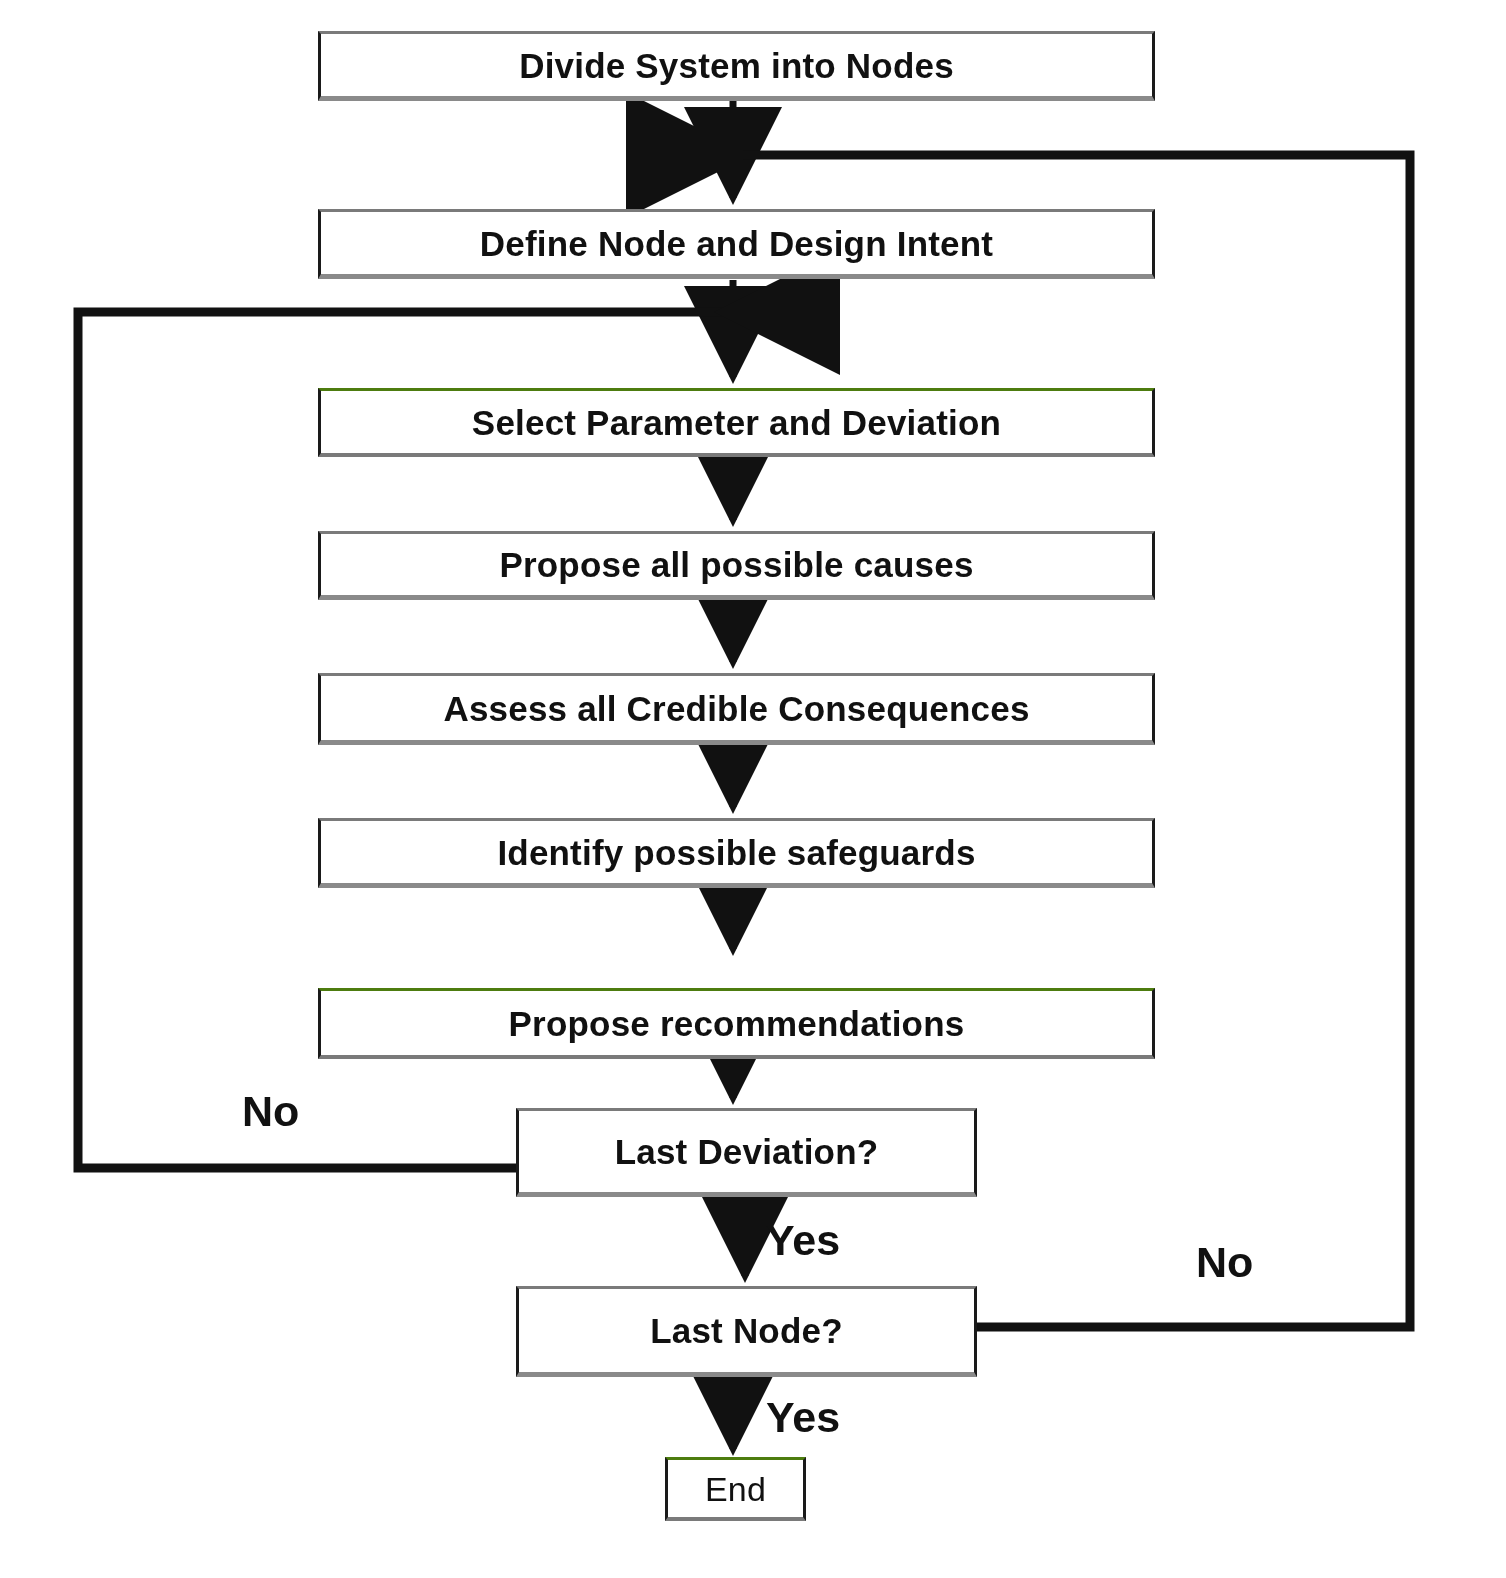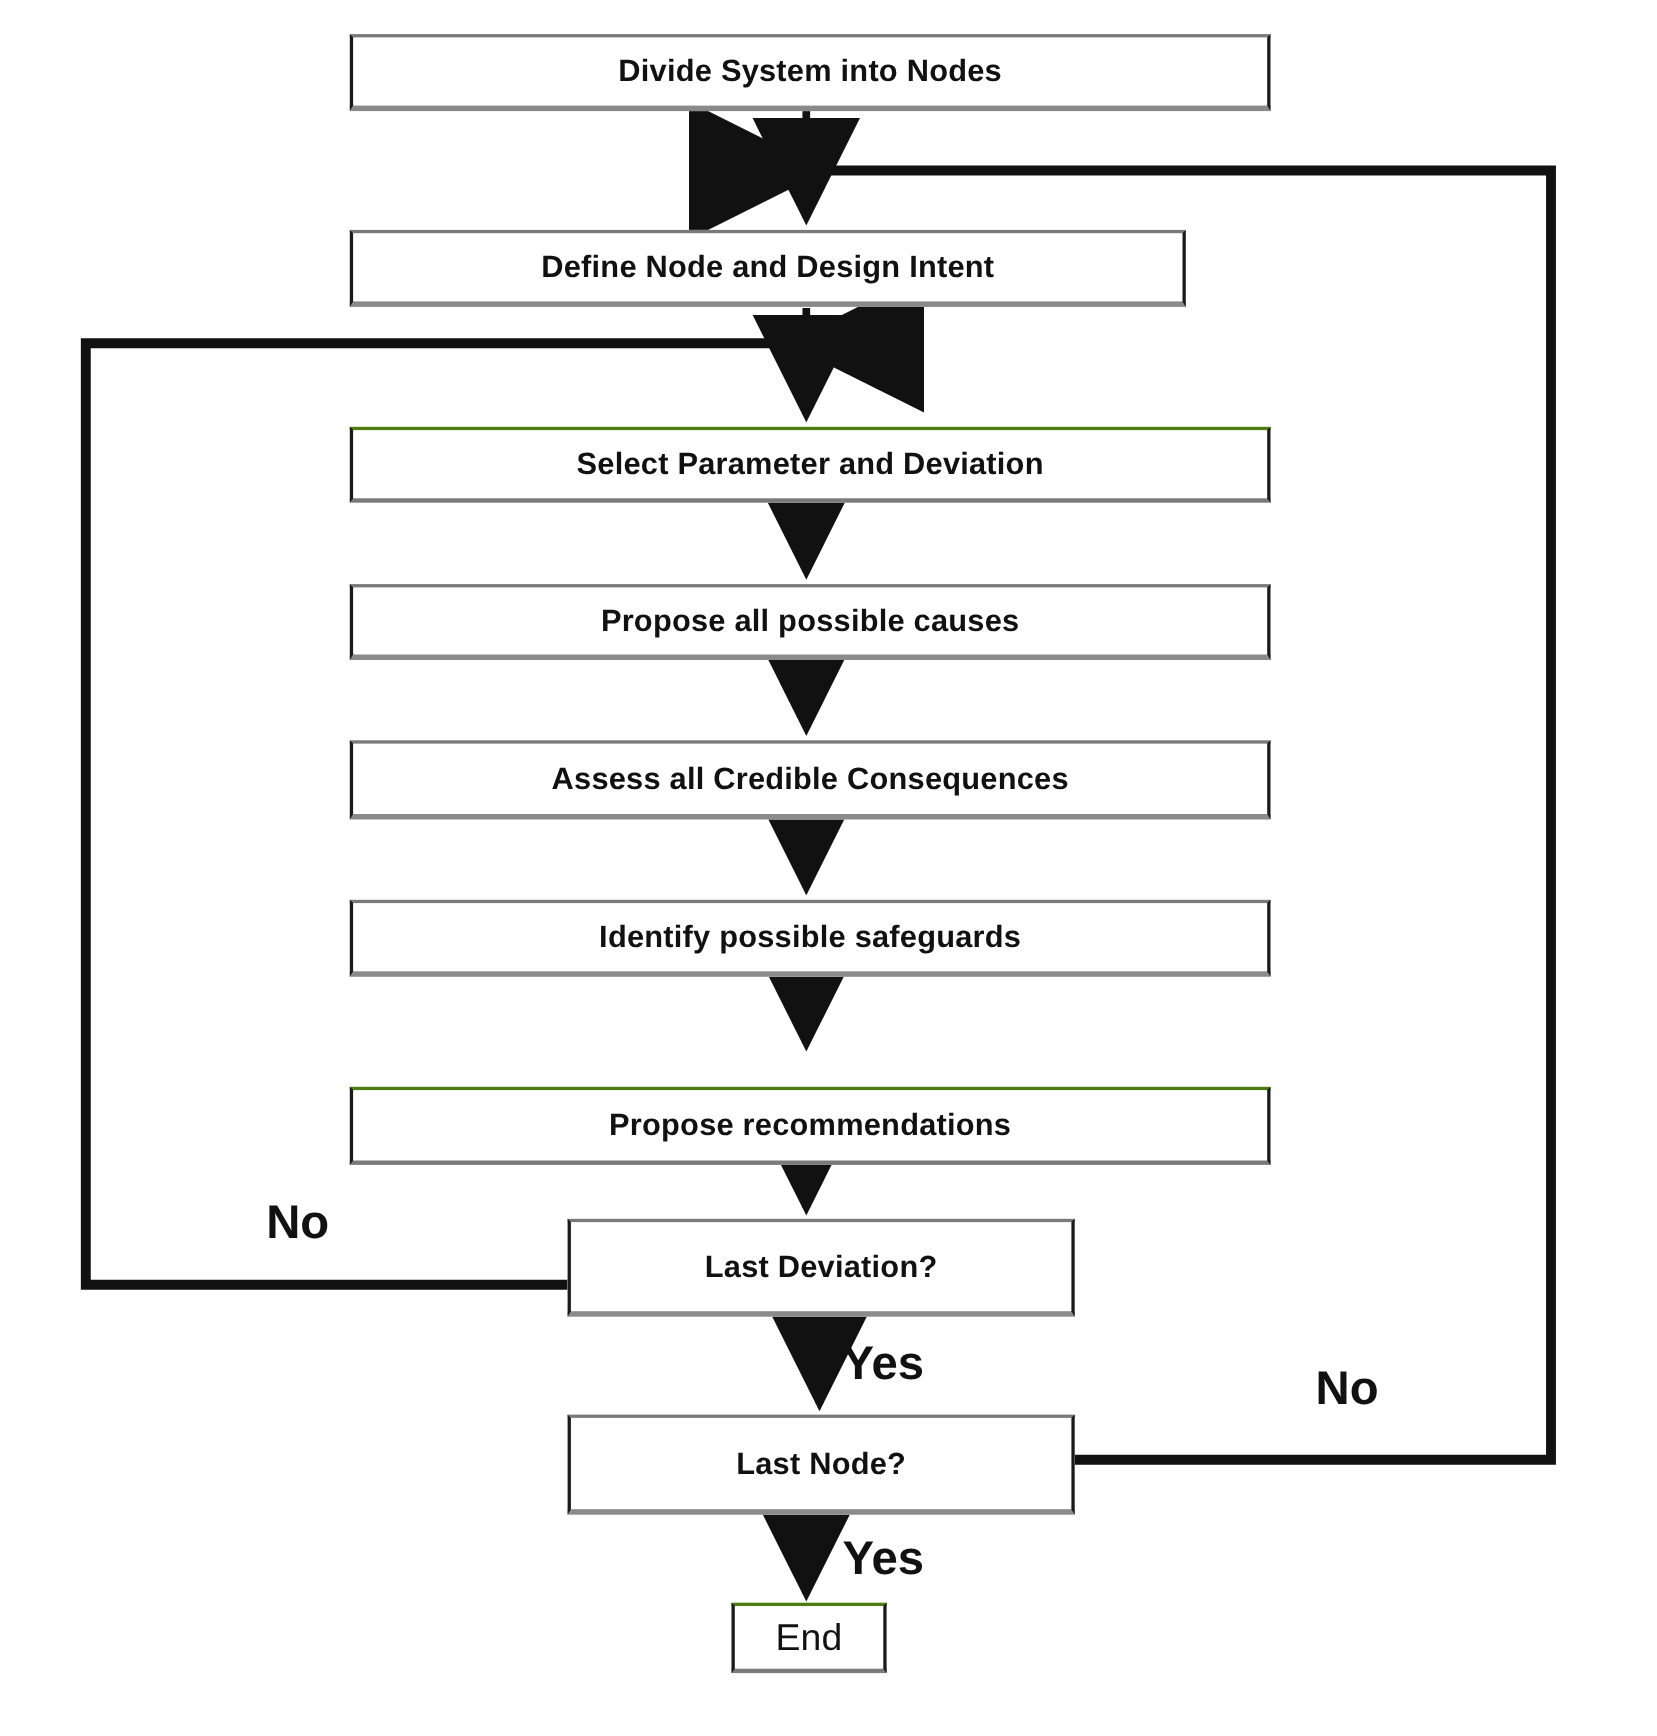--- a/index.html
+++ b/index.html
@@ -37,21 +37,21 @@
     justify-content: center;
     z-index: 3;
   }
   .node-box.plain {
     border-top: 3px solid #4d7c0f;
     border-bottom: 4px solid #7a7a7a;
   }
   .node-label {
     font-family: "Liberation Sans", sans-serif;
     font-weight: bold;
-    font-size: 28px;
+    font-size: 35px;
     color: #111111;
     letter-spacing: 0.2px;
     white-space: nowrap;
     line-height: 1;
     text-align: center;
   }
   .node-label.small {
     font-size: 34px;
     font-weight: normal;
   }
@@ -110,21 +110,21 @@
       <path d="M 516 1168 L 78 1168 L 78 312 L 723 312" stroke-width="9" stroke-linejoin="miter" marker-end="url(#arrow-r)"></path>
 
       <path d="M 977 1327 L 1410 1327 L 1410 155 L 743 155" stroke-width="9" stroke-linejoin="miter" marker-end="url(#arrow-l)"></path>
     </g>
   </svg>
 
   <div class="node-box" style="left:318px; top:31px; width:837px; height:70px;">
     <span class="node-label">Divide System into Nodes</span>
   </div>
 
-  <div class="node-box" style="left:318px; top:209px; width:760px; height:70px;">
+  <div class="node-box" style="left:318px; top:209px; width:837px; height:70px;">
     <span class="node-label">Define Node and Design Intent</span>
   </div>
 
   <div class="node-box plain" style="left:318px; top:388px; width:837px; height:69px;">
     <span class="node-label">Select Parameter and Deviation</span>
   </div>
 
   <div class="node-box" style="left:318px; top:531px; width:837px; height:69px;">
     <span class="node-label">Propose all possible causes</span>
   </div>

